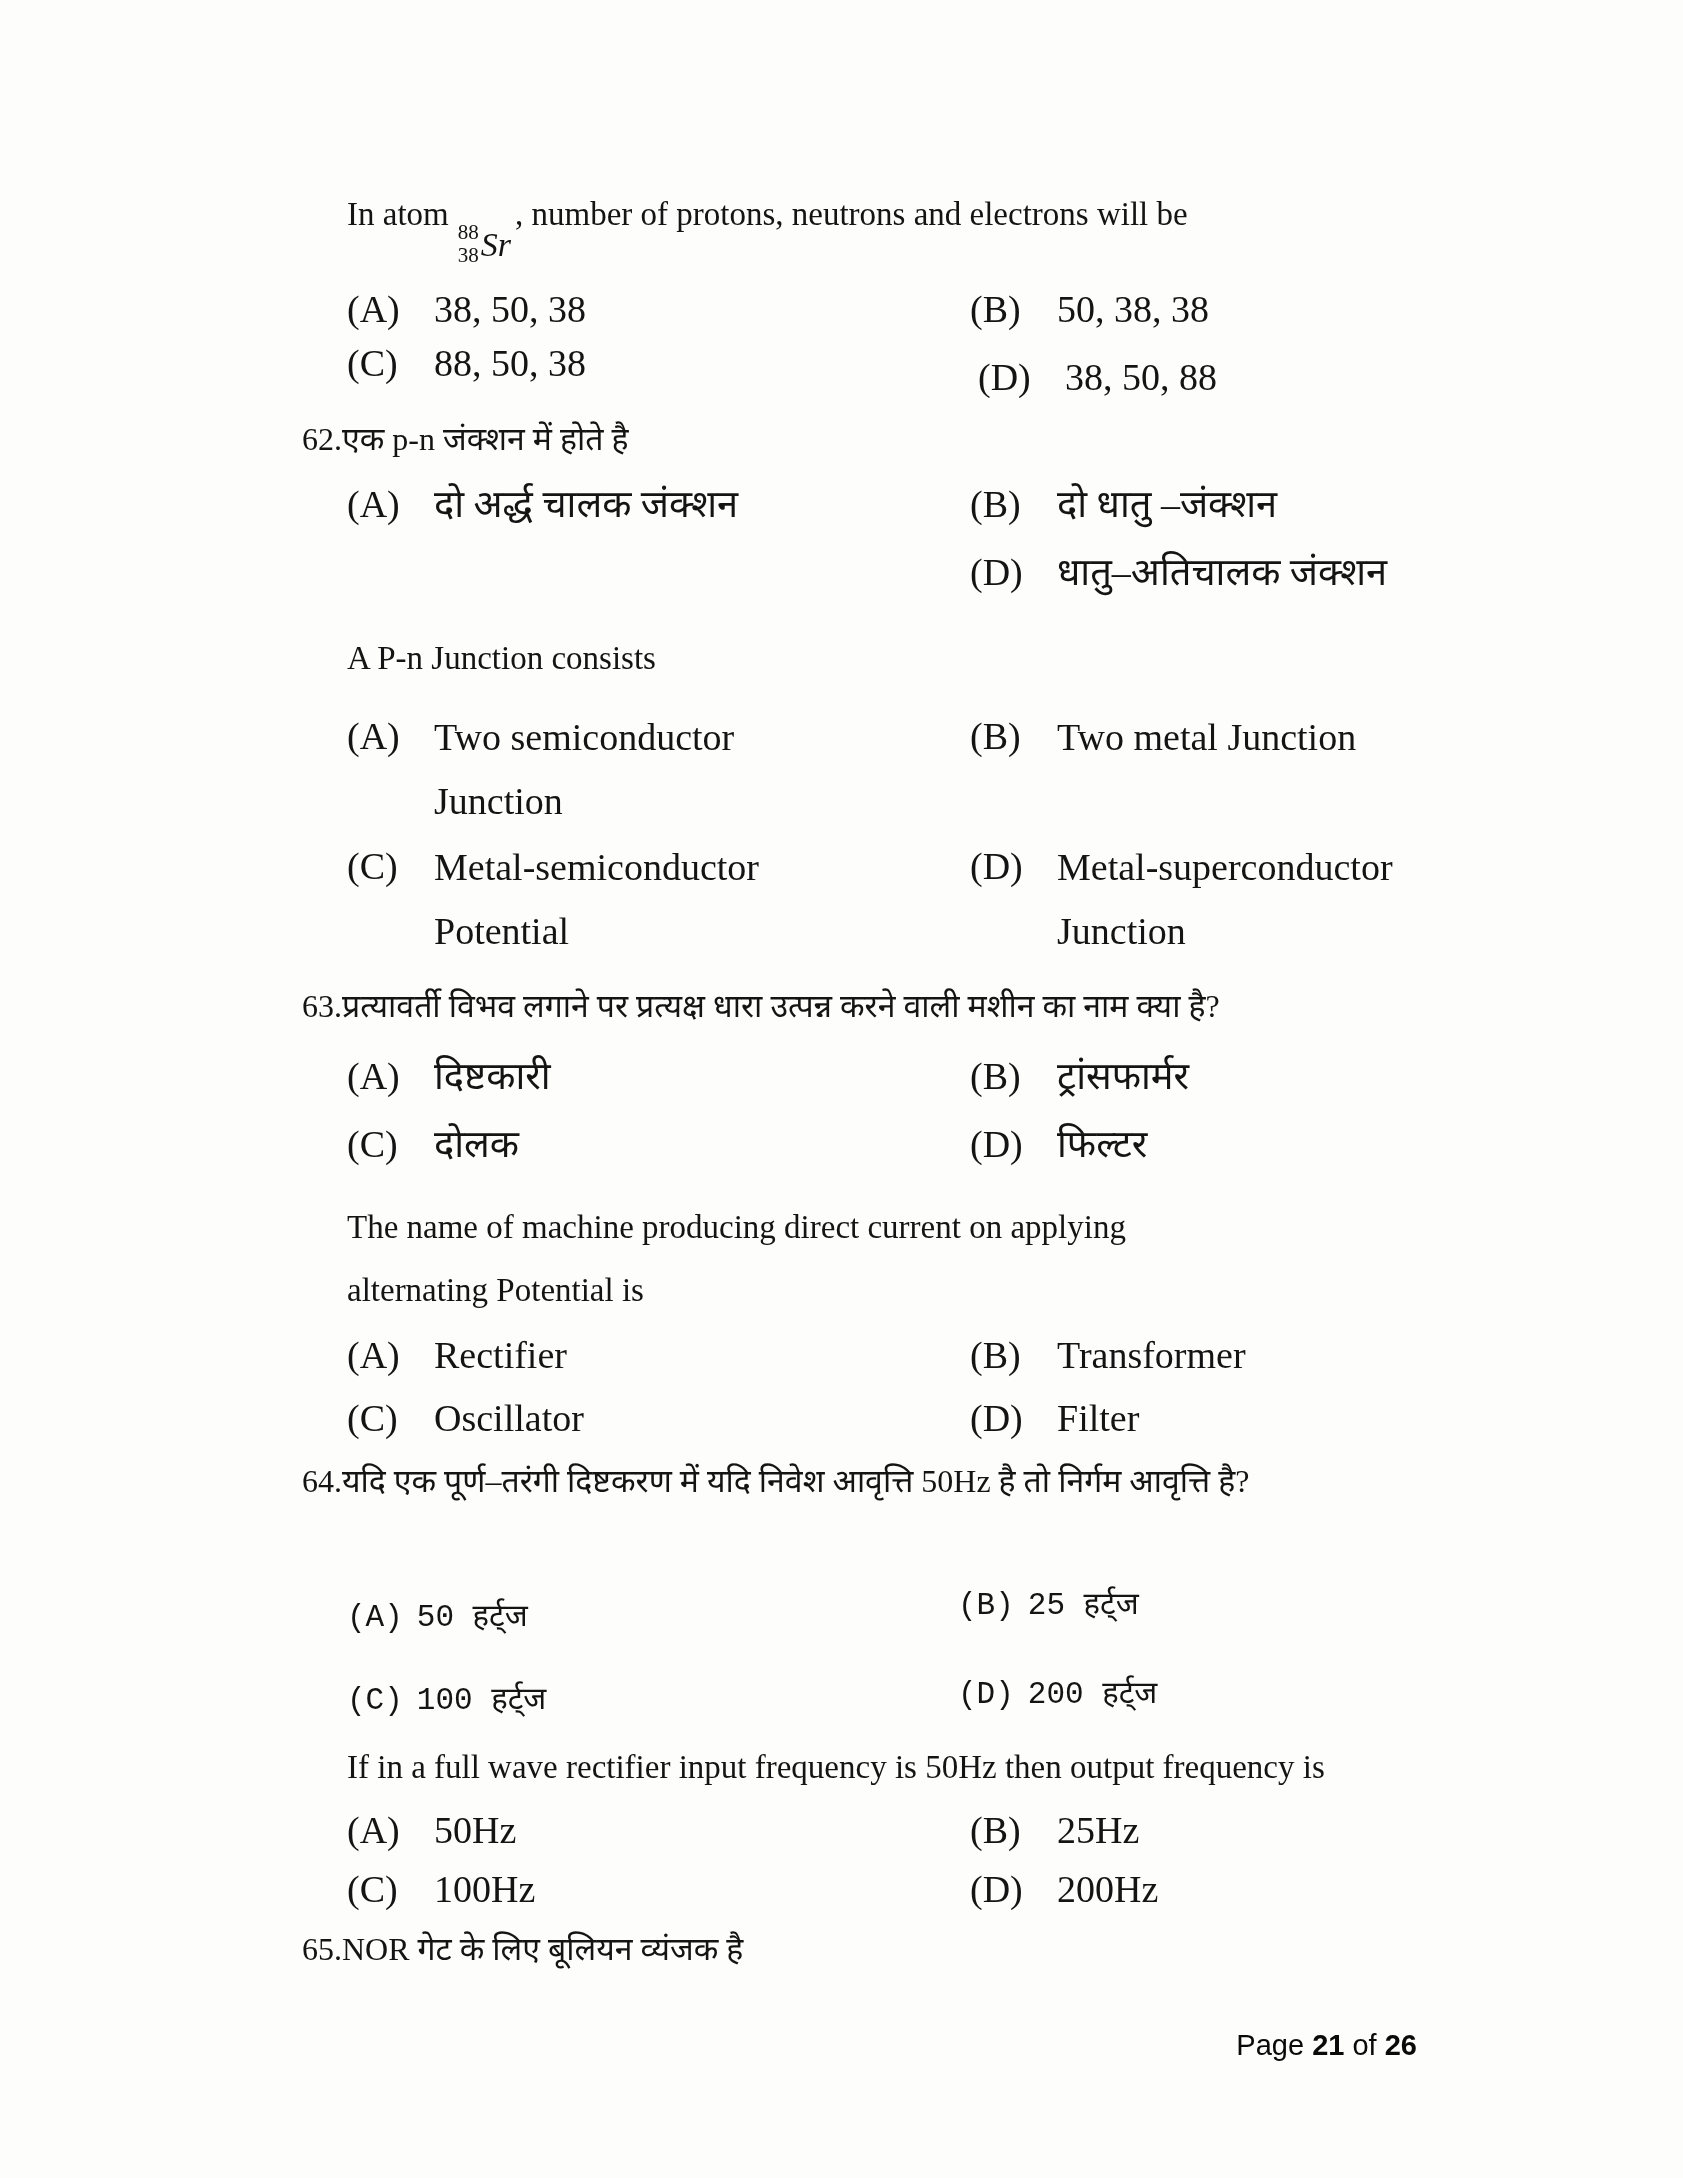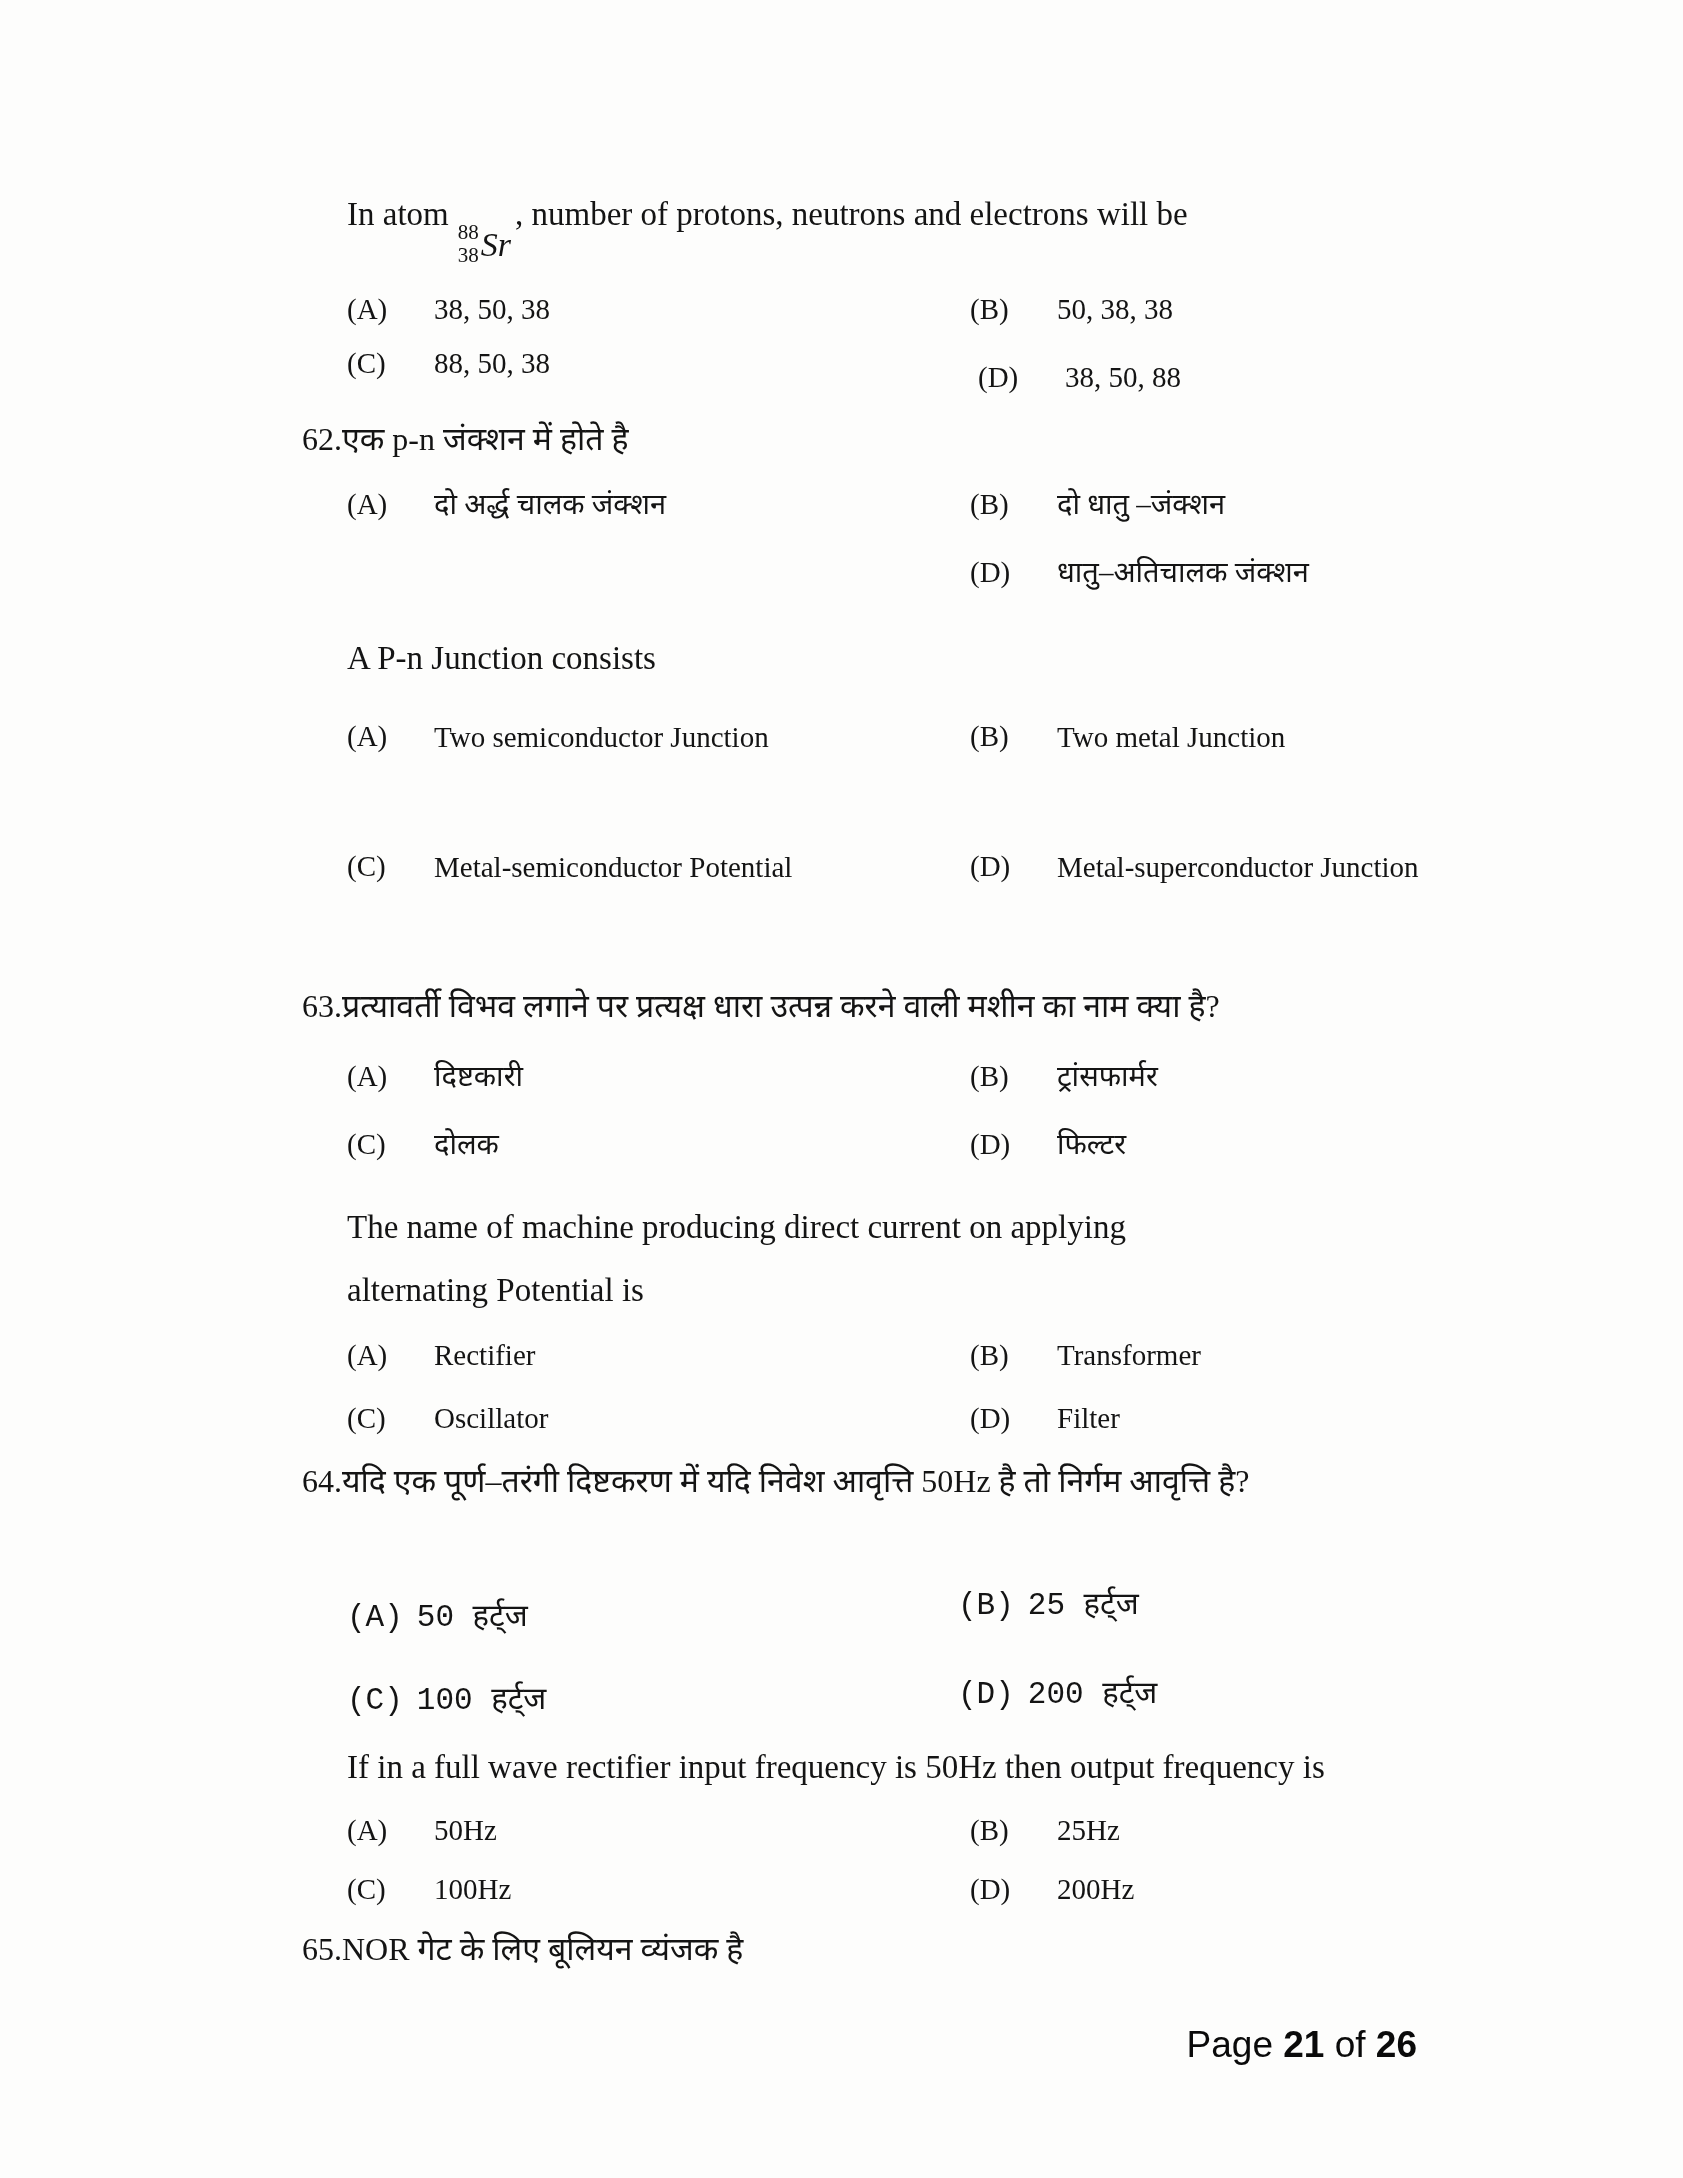--- a/index.html
+++ b/index.html
@@ -15,30 +15,30 @@
   }
   .line { position:absolute; font-size:33px; line-height:63px; white-space:nowrap; }
   .block { position:absolute; font-size:33px; line-height:63px; white-space:normal; }
   .hi { font-size:32px; }
   .qnum { display:inline; }
   
   .qstem { text-indent:-45px; padding-left:0; }
   .letter { display:inline-block; width:87px; }
   .label { display:inline; }
   .label.wrap { display:inline-block; width:368px; vertical-align:top; white-space:normal; line-height:64px; }
-  .opt { position:absolute; font-size:29px; line-height:63px; }
+  .opt { position:absolute; font-size:38px; line-height:63px; }
   .opt-alt { font-family:Liberation Mono, monospace; font-size:31px; }
   .opt-alt .letter-tight { margin-right:14px; }
   .isotope { display:inline-flex; align-items:center; margin:0 4px 0 9px; vertical-align:-14px; }
   .iso-stack { display:inline-flex; flex-direction:column; font-size:21px; line-height:23px; margin-right:2px; }
   .iso-symbol { font-style:italic; font-size:34px; }
   .footer {
     position:absolute; top:2028px; right:266px;
     font-family:"Liberation Sans","DejaVu Sans",sans-serif;
-    font-size:37px; line-height:34px; color:#0a0a0a;
+    font-size:29px; line-height:34px; color:#0a0a0a;
     white-space:nowrap;
   }
   .footer b { font-weight:700; }
 </style>
 </head>
 <body>
 
 <div class="page">
 
   <div class="line" style="top:183px; left:347px;"><span>In atom</span><span class="isotope">

